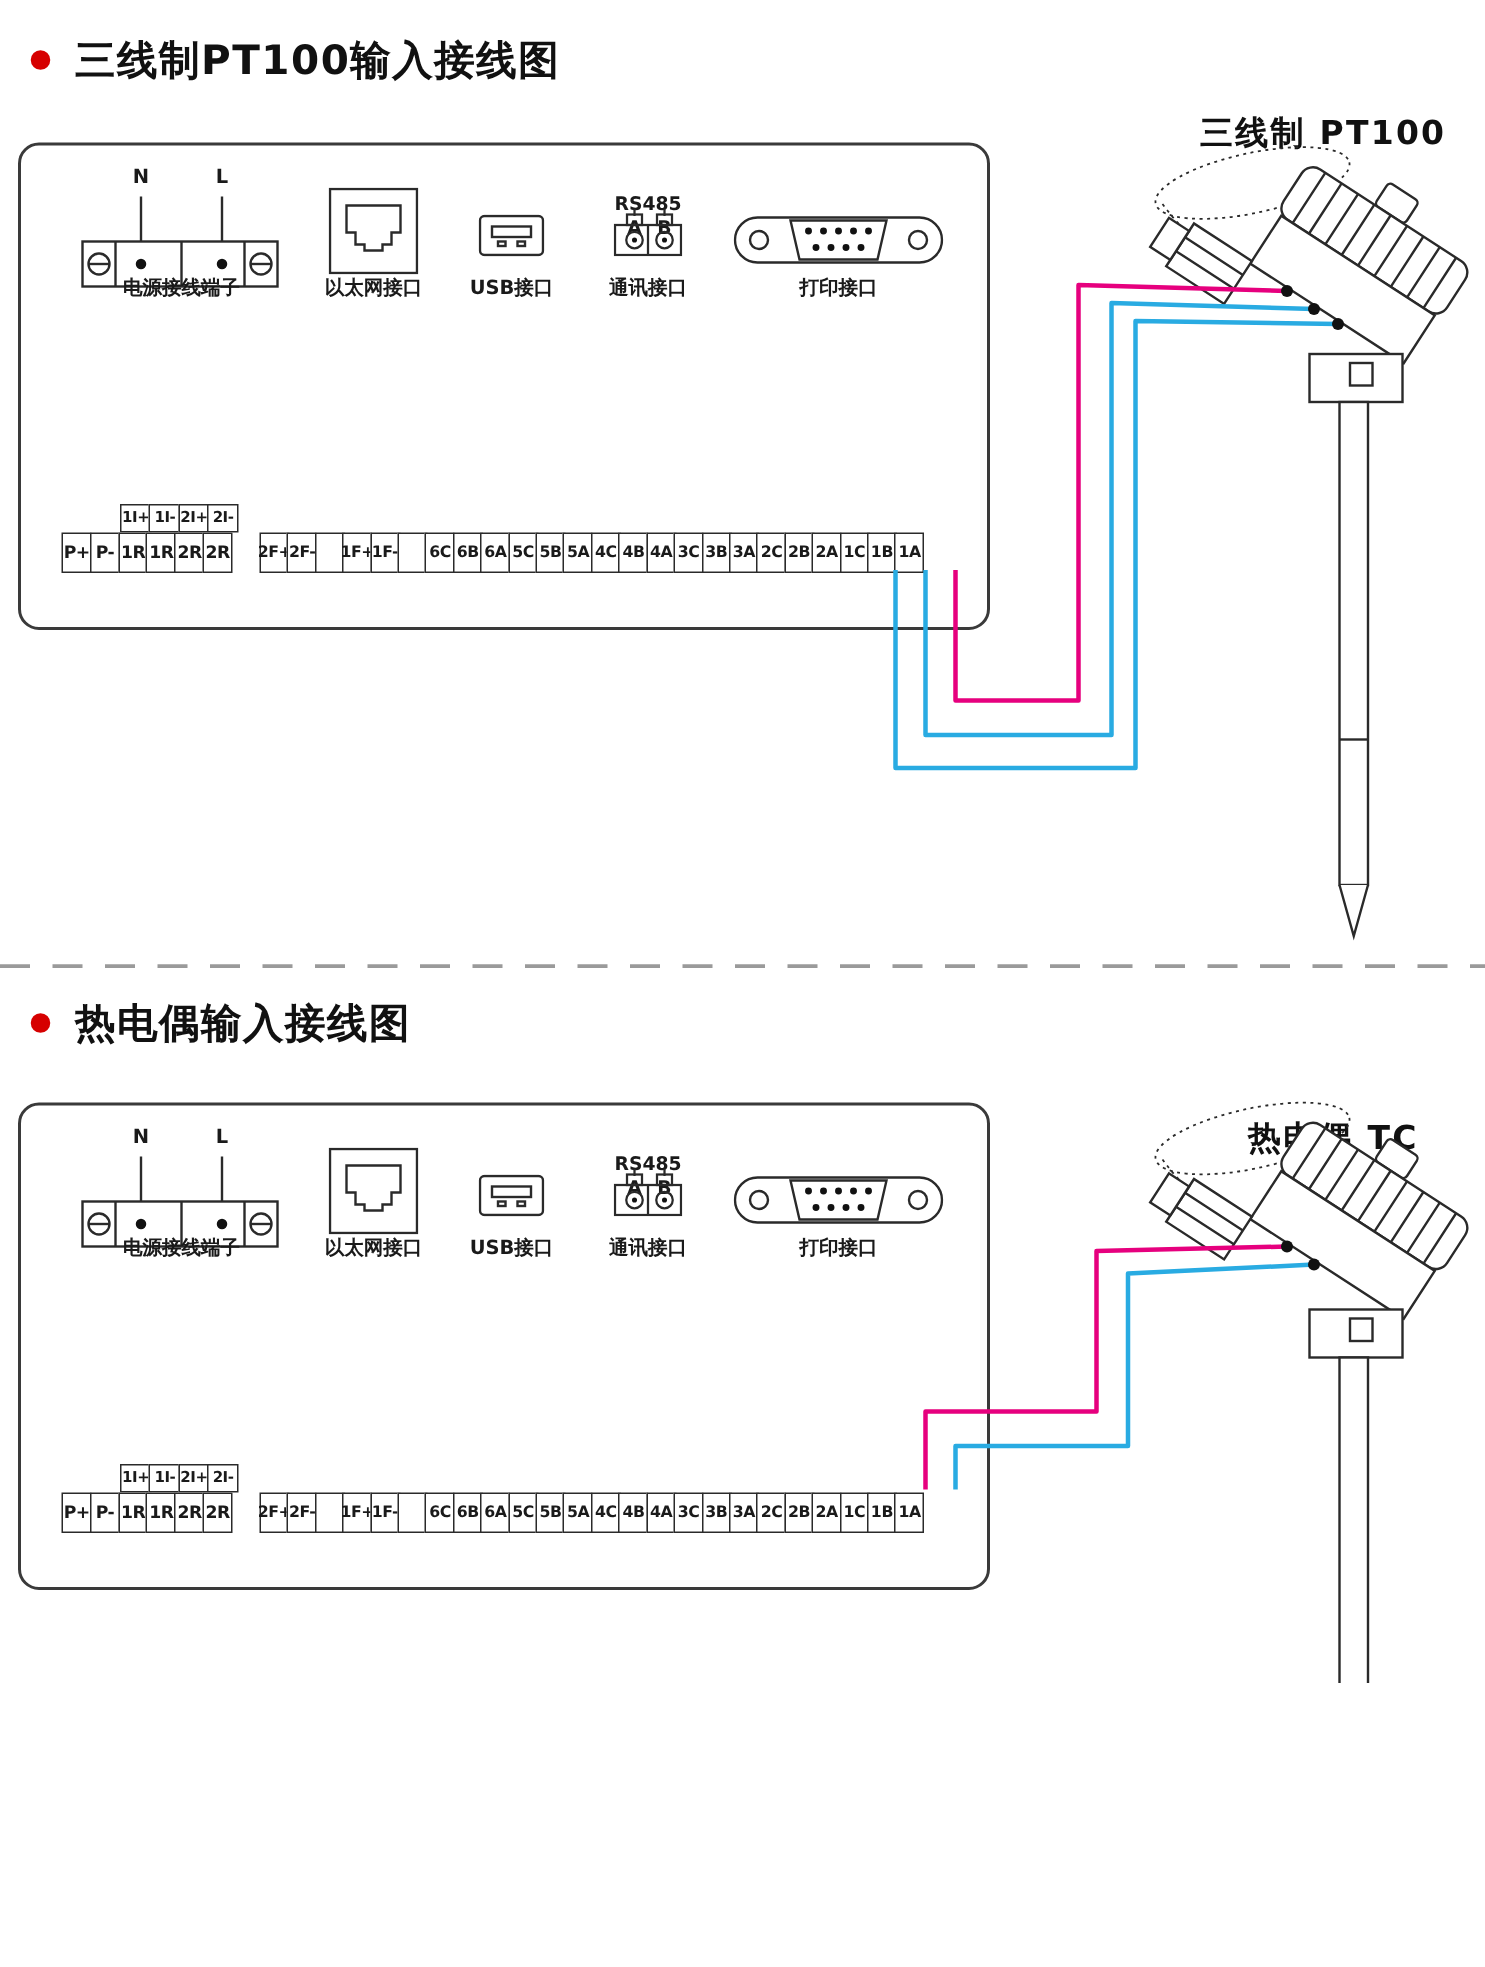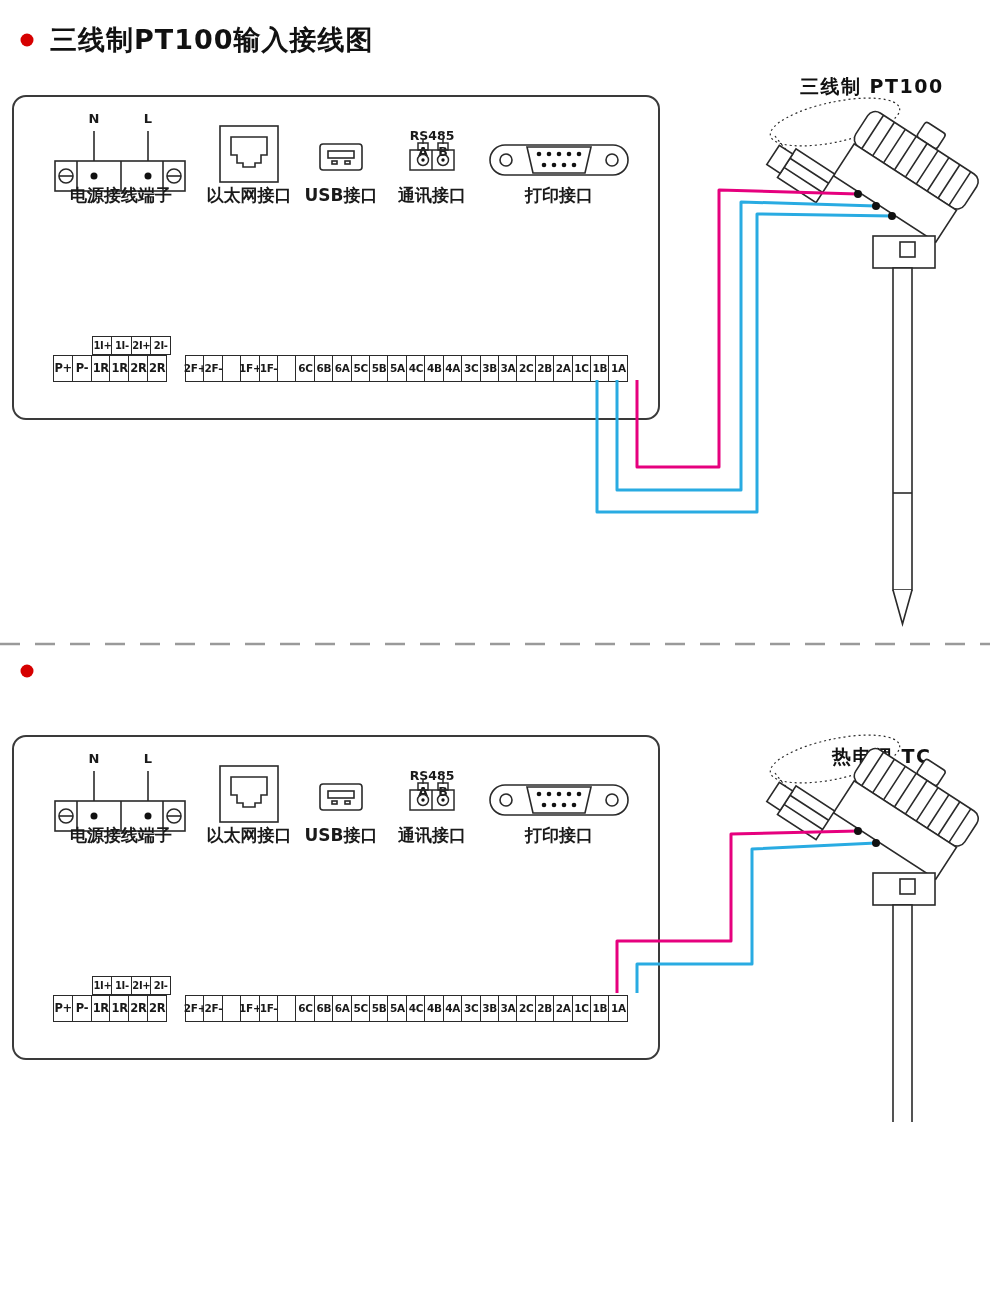--- a/index.html
+++ b/index.html
@@ -18,40 +18,40 @@
   }
   .panel {
     position:absolute; width:648px; height:325px;
     border:2px solid #3a3a3a; border-radius:14px; background:#fff;
   }
   .nl-label {
     position:absolute; font-size:13px; font-weight:700;
     transform:translateX(-50%); line-height:1;
   }
   .port-label {
-    position:absolute; font-size:17px; font-weight:700; white-space:nowrap;
+    position:absolute; font-size:13px; font-weight:700; white-space:nowrap;
     transform:translateX(-50%); line-height:1.1;
   }
   .small-label {
     position:absolute; font-size:12.5px; font-weight:700;
     transform:translateX(-50%); line-height:1;margin-top:21px;
   }
   .tstrip { position:absolute; display:flex; }
   .tcell {
     border:1.6px solid #2a2a2a; margin-left:-1.6px; background:#fff;
     display:flex; align-items:center; justify-content:center;
     font-weight:700; line-height:1; letter-spacing:-0.3px;
   }
-  .tcell:first-child { margin-left:16px; }
+  .tcell:first-child { margin-left:4px; }
   .tcell.aux  { width:21px;   height:19px; font-size:10px;  }
   .tcell.left { width:20.4px; height:27px; font-size:11.5px; }
   .tcell.main { width:20px;   height:27px; font-size:10.5px; }
 
   .sensor-label {
-    position:absolute; font-size:19px; font-weight:700; letter-spacing:1.5px;
+    position:absolute; font-size:22px; font-weight:700; letter-spacing:1.5px;
     white-space:nowrap; color:#111;text-align:center;
   }
   svg { display:block; }
   .overlay { position:absolute; left:0; top:0; pointer-events:none; }
 </style>
 </head>
 <body>
 
 <svg width="0" height="0" style="position:absolute" aria-hidden="true">
   <defs>
@@ -215,20 +215,21 @@
 
   <div class="sensor-label" style="left:800px;top:74px">三线制 PT100</div>
   <svg class="abs" style="left:730px;top:78px" width="250" height="580">
     <use href="#sensor-sym"></use>
   </svg>
 
   <div class="section-title" style="left:20px;top:664px">
     <svg width="14" height="14">
       <circle cx="7" cy="7" r="6.5" fill="#d60000"></circle>
     </svg>
+    <span>热电偶输入接线图</span>
   </div>
 
   <div class="panel" style="left:12px;top:735px">
     <span class="nl-label" style="left:80px;top:15px">N</span>
     <span class="nl-label" style="left:134px;top:15px">L</span>
     <svg class="abs" style="left:40px;top:31px" width="132" height="66">
       <g fill="none" stroke="#2a2a2a" stroke-width="1.6">
         <line x1="40" y1="3" x2="40" y2="33"></line>
           <line x1="94" y1="3" x2="94" y2="33"></line>
         <rect x="1" y="33" width="130" height="30"></rect>

